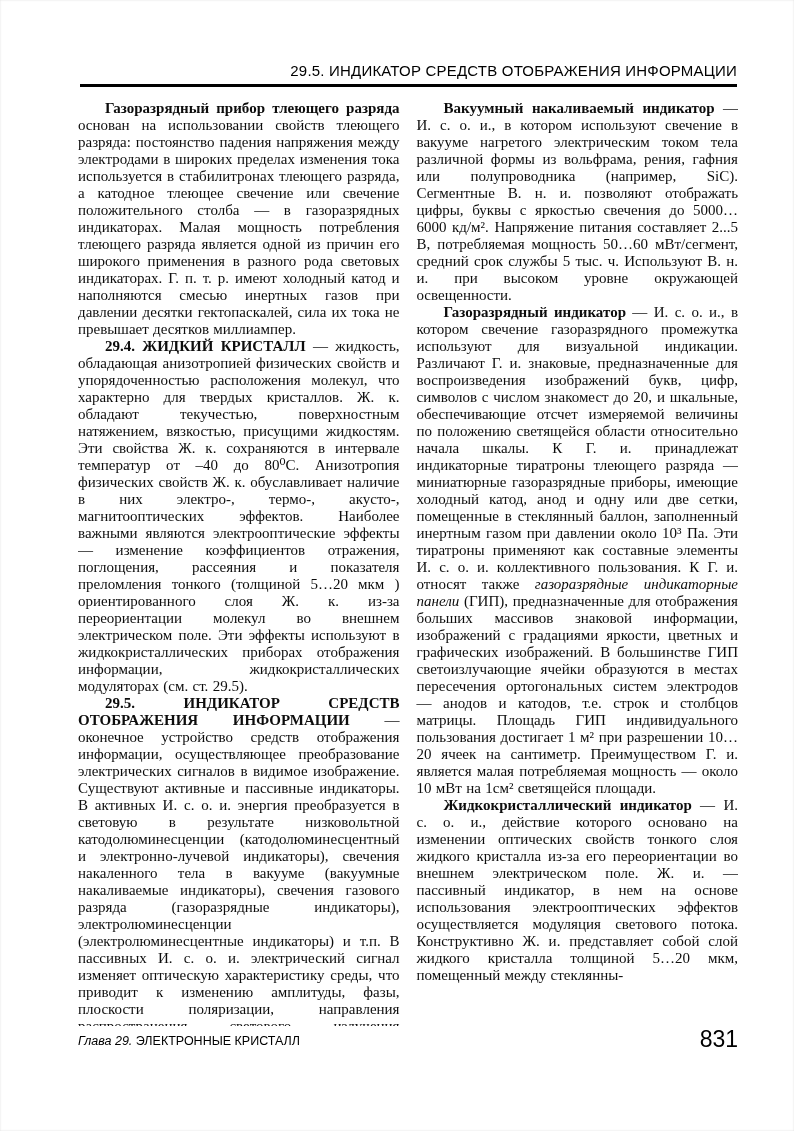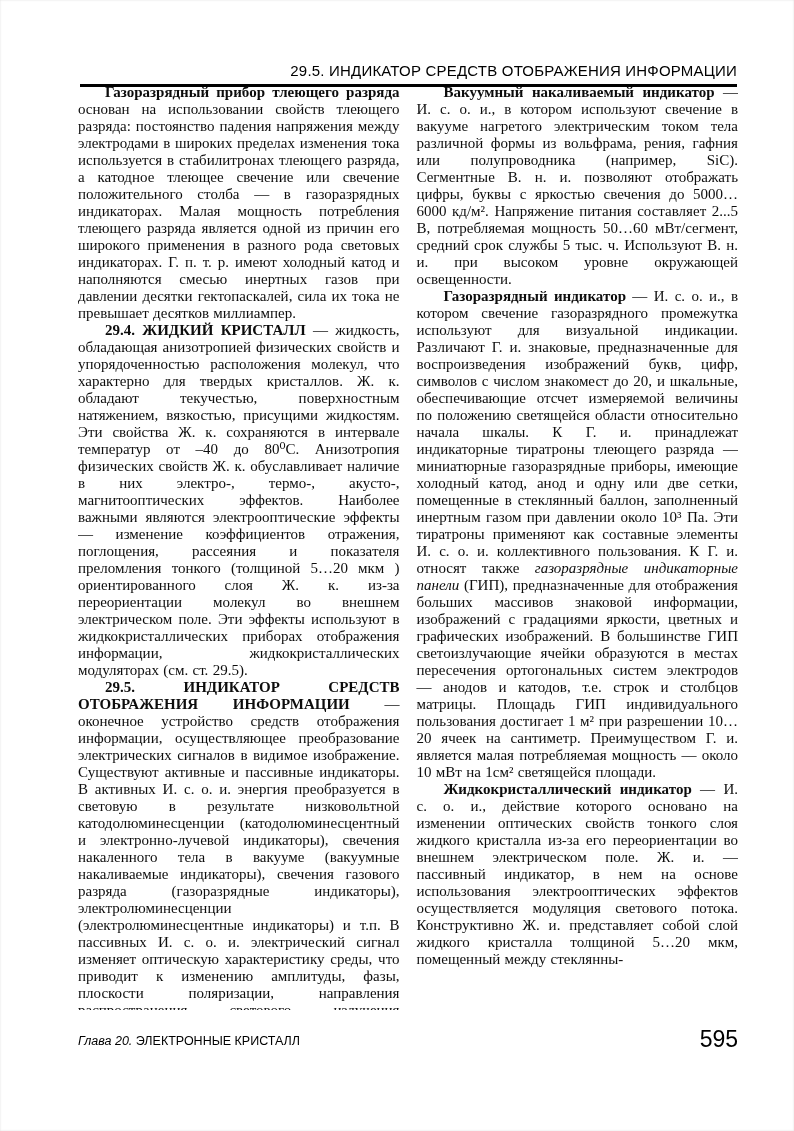--- a/index.html
+++ b/index.html
@@ -35,21 +35,21 @@
   .head-rule {
     position: absolute;
     top: 84px;
     left: 80px;
     width: 657px;
     height: 3px;
     background: #000;
   }
   .text-columns {
     position: absolute;
-    top: 84px;
+    top: 100px;
     left: 78px;
     width: 660px;
     display: flex;
     gap: 17px;
     max-height: 926px;
     overflow: hidden;
   }
   .col {
     flex: 1 1 0;
     min-width: 0;
@@ -105,18 +105,18 @@
       </div>
     <div class="col" id="col-right">
         <p class="para indent"><span class="seg-b">Вакуумный накаливаемый индикатор</span><span> — И. с. о. и., в котором используют свечение в вакууме нагретого электрическим током тела различной формы из вольфрама, рения, гафния или полупроводника (например, SiC). Сегментные В. н. и. позволяют отображать цифры, буквы с яркостью свечения до 5000…6000 кд/м². Напряжение питания составляет 2...5 В, потребляемая мощность 50…60 мВт/сегмент, средний срок службы 5 тыс. ч. Используют В. н. и. при высоком уровне окружающей освещенности.</span></p>
         <p class="para indent"><span class="seg-b">Газоразрядный индикатор</span><span> — И. с. о. и., в котором свечение газоразрядного промежутка используют для визуальной индикации. Различают Г. и. знаковые, предназначенные для воспроизведения изображений букв, цифр, символов с числом знакомест до 20, и шкальные, обеспечивающие отсчет измеряемой величины по положению светящейся области относительно начала шкалы. К Г. и. принадлежат индикаторные тиратроны тлеющего разряда — миниатюрные газоразрядные приборы, имеющие холодный катод, анод и одну или две сетки, помещенные в стеклянный баллон, заполненный инертным газом при давлении около 10³ Па. Эти тиратроны применяют как составные элементы И. с. о. и. коллективного пользования. К Г. и. относят также </span><span class="seg-i">газоразрядные индикаторные панели</span><span> (ГИП), предназначенные для отображения больших массивов знаковой информации, изображений с градациями яркости, цветных и графических изображений. В большинстве ГИП светоизлучающие ячейки образуются в местах пересечения ортогональных систем электродов — анодов и катодов, т.е. строк и столбцов матрицы. Площадь ГИП индивидуального пользования достигает 1 м² при разрешении 10…20 ячеек на сантиметр. Преимуществом Г. и. является малая потребляемая мощность — около 10 мВт на 1см² светящейся площади.</span></p>
         <p class="para indent"><span class="seg-b">Жидкокристаллический индикатор</span><span> — И. с. о. и., действие которого основано на изменении оптических свойств тонкого слоя жидкого кристалла из-за его переориентации во внешнем электрическом поле. Ж. и. — пассивный индикатор, в нем на основе использования электрооптических эффектов осуществляется модуляция светового потока. Конструктивно Ж. и. представляет собой слой жидкого кристалла толщиной 5…20 мкм, помещенный между стеклянны-</span></p>
       </div>
   </div>
 
   <div class="footer">
     <div class="chapter-ref">
-      <span class="seg-i">Глава 20.</span><span> ЭЛЕКТРОННЫЕ КРИСТАЛЛ</span>
+      <span class="seg-i">Глава 29.</span><span> ЭЛЕКТРОННЫЕ КРИСТАЛЛ</span>
     </div>
-    <div class="page-number">595</div>
+    <div class="page-number">831</div>
   </div>
 
 </div>
 
 </body></html>

